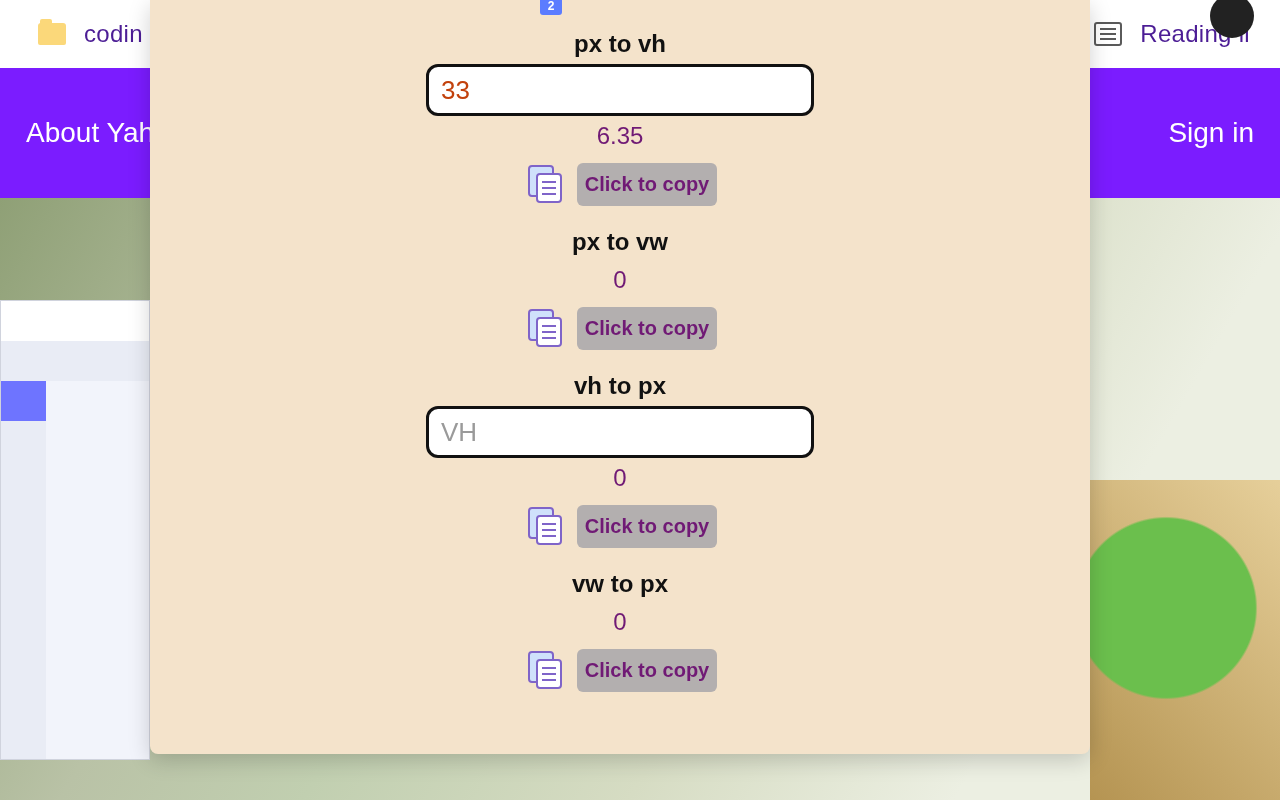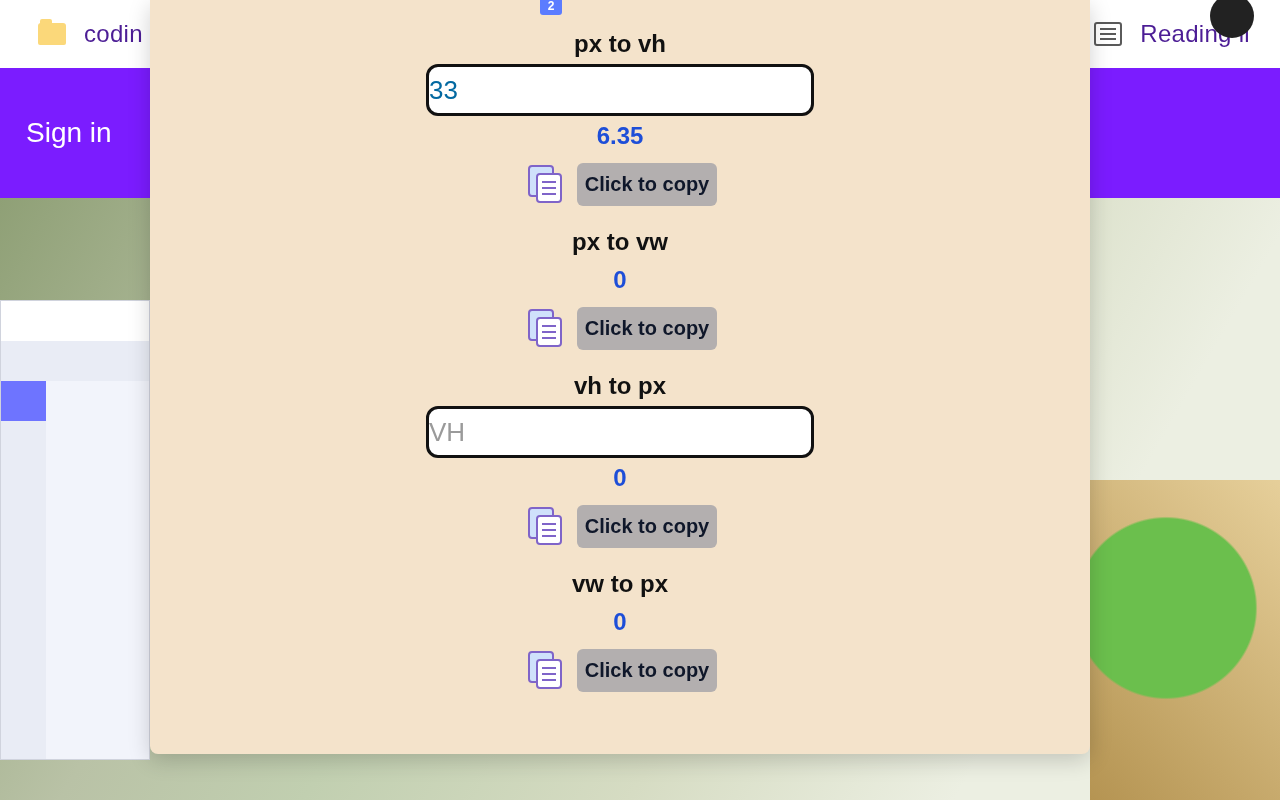--- a/index.html
+++ b/index.html
@@ -108,44 +108,44 @@
       color:#111;
       margin-bottom:4px;
     }
     .conv-input{
       width:388px;
       height:52px;
       border:3px solid #111;
       border-radius:12px;
       background:#fff;
       font-size:26px;
-      padding:0 0;
-      color:#0369a1;
+      padding:0 12px;
+      color:#c2410c;
     }
     .conv-input::placeholder{color:#9a9a9a;font-size:26px;}
     .conv-result{
       font-size:24px;
-      font-weight:700;
-      color:#1d4ed8;
+      font-weight:400;
+      color:#701a75;
       margin-top:4px;
     }
     .copy-row{
       display:flex; align-items:center; gap:10px;
       margin-top:10px;
       margin-bottom:14px;
     }
     .copy-icon{width:44px;height:44px;}
     .copy-btn{
       background:#b3afaf;
       border:none;
       border-radius:6px;
       padding:10px 8px;
       font-size:20px;
       font-weight:700;
-      color:#0f172a;
+      color:#701a75;
       cursor:pointer;
     }
     .avatar-stub{
       position:absolute; top:-6px; right:26px; width:44px;height:44px;border-radius:50%;
       background:#222; z-index:3;
     }
     .tab-badge{
       position:absolute; top:-3px; left:540px;
       width:22px;height:18px;background:#5b7cff;color:#fff;
       font-size:12px;font-weight:700;display:flex;align-items:center;justify-content:center;
@@ -168,20 +168,21 @@
       </div>
     <div class="reading-label">Reading li</div>
   </div>
 </div>
 
 <div class="tab-badge">2</div>
 <div class="avatar-stub"></div>
 
 <div class="page-bg"></div>
 <div class="purple-bar">
+  <span>About Yah</span>
   <span>Sign in</span>
 </div>
 <div class="hero-img-left"></div>
 <div class="hero-img-right"></div>
 
 <div class="panel">
 
   <div class="conv-block">
     <div class="conv-title">px to vh</div>
     <input class="conv-input" value="33" placeholder="PX" style="">

